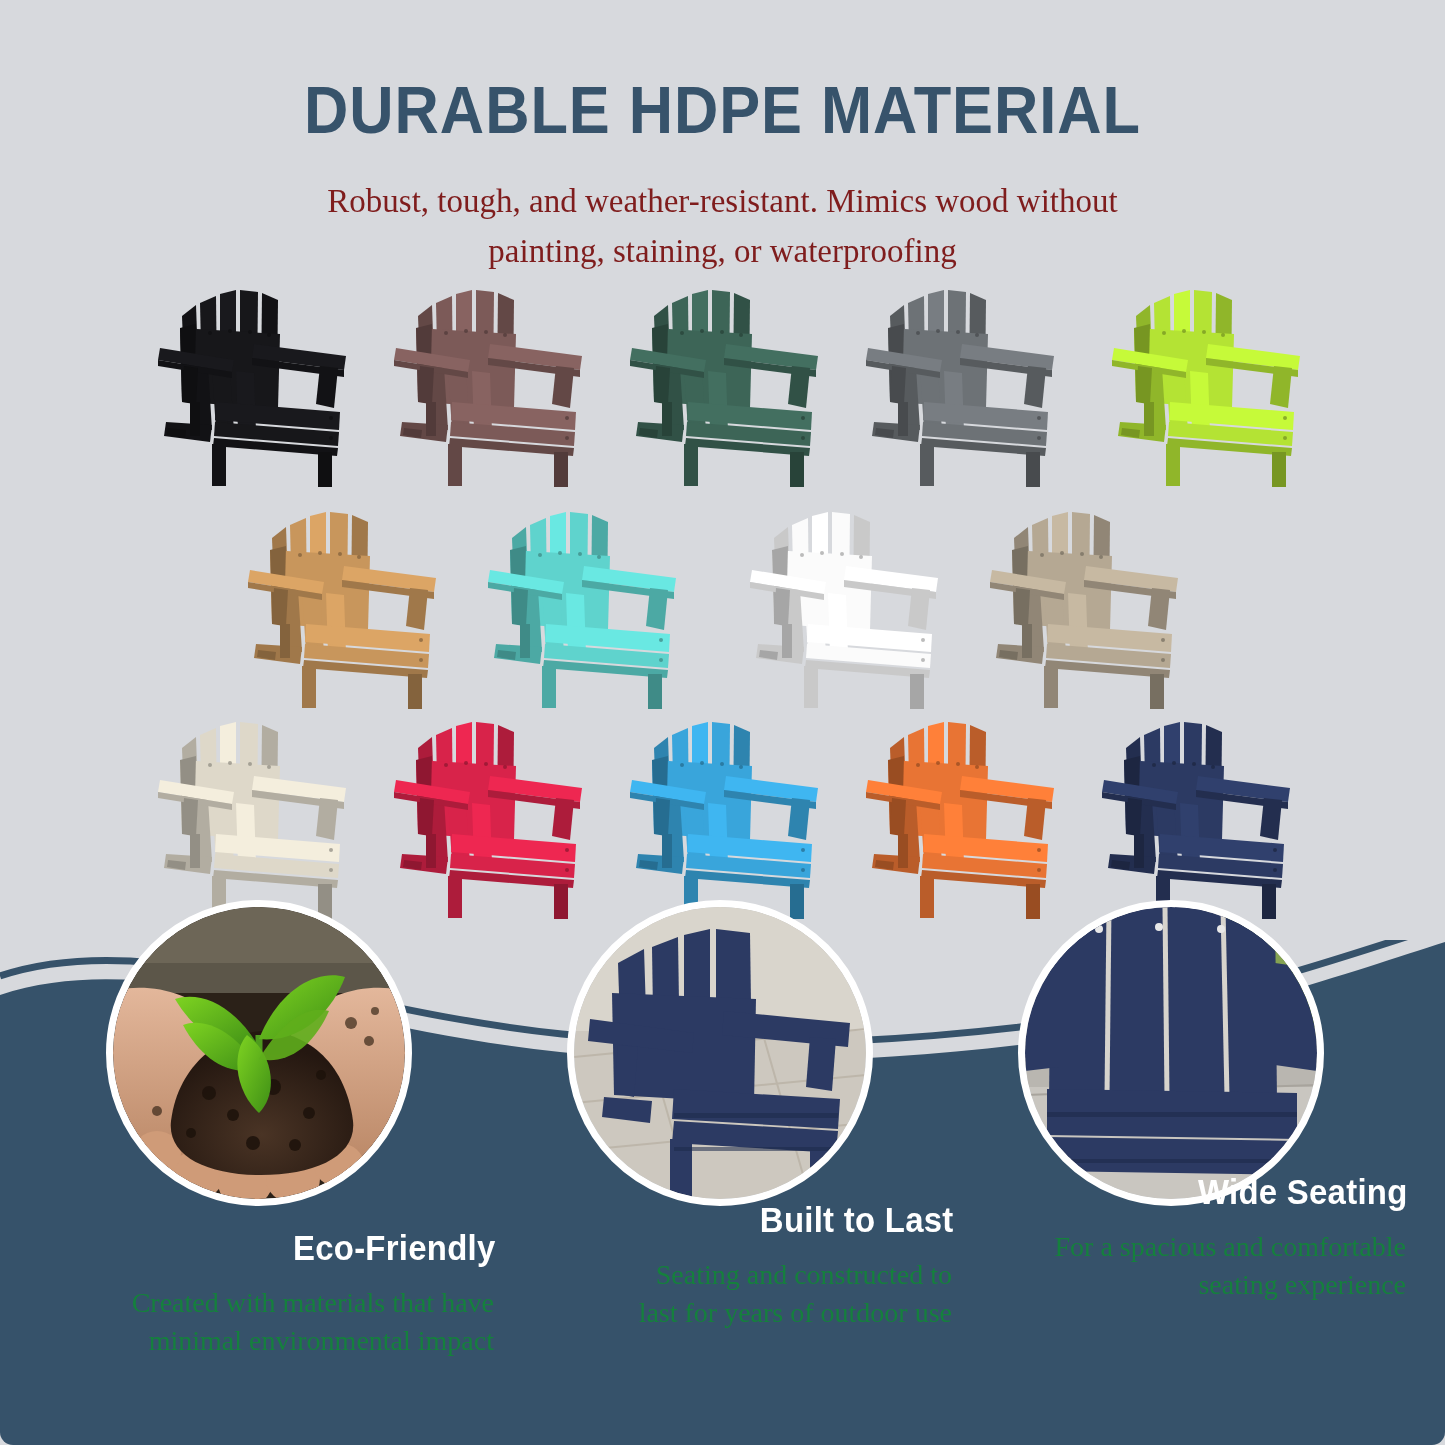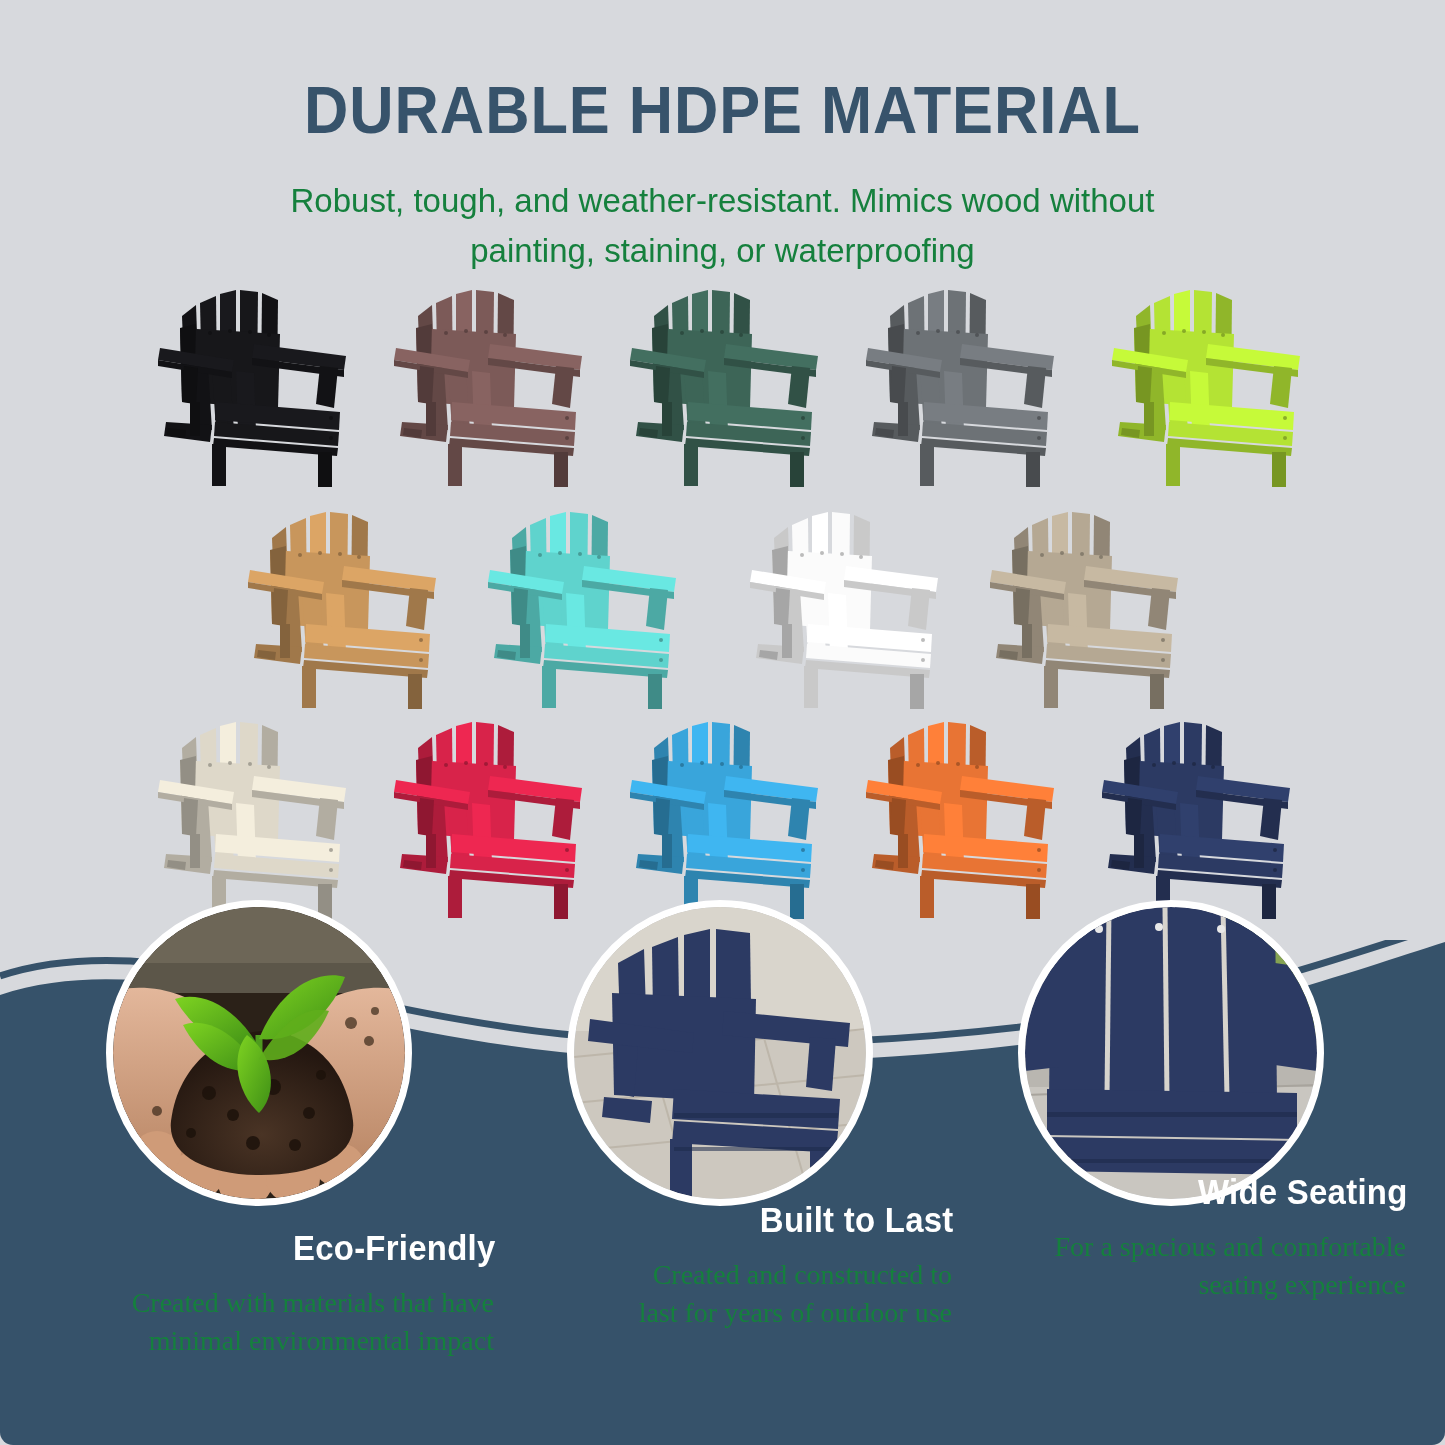--- a/index.html
+++ b/index.html
@@ -18,23 +18,23 @@
     font-weight:700;
     font-size:66px;
     letter-spacing:1px;
     color:#37536b;
     transform:scaleX(.93);
     transform-origin:center top;
   }
   .subtitle{
     position:absolute;top:176px;left:50%;transform:translateX(-50%);
     width:1000px;text-align:center;
-    font-family:Liberation Sans, sans-serif;
+    font-family:Liberation Serif, serif;
     font-size:33px;line-height:1.52;
-    color:#15803d;
+    color:#7f1d1d;
   }
 
   
   .chairs{position:absolute;top:272px;left:0;width:1445px;height:650px;}
   .chair-cell{position:absolute;width:215px;height:215px;}
 
   
   .wave-wrap{position:absolute;left:0;top:940px;width:1445px;height:505px;}
   .wave-svg{position:absolute;left:0;top:0;}
 
@@ -890,21 +890,21 @@
     <h3>Eco-Friendly</h3>
     <p>
       <span>Created with materials that have</span><br>
       <span>minimal environmental impact</span>
     </p>
   </div>
 
   <div class="feature" style="left:488px;top:1200px;width:480px;">
     <h3>Built to Last</h3>
     <p>
-      <span>Created and constructed to</span><br>
+      <span>Seating and constructed to</span><br>
       <span>last for years of outdoor use</span>
     </p>
   </div>
 
   <div class="feature" style="left:942px;top:1172px;width:480px;">
     <h3>Wide Seating</h3>
     <p>
       <span>For a spacious and comfortable</span><br>
       <span>seating experience</span>
     </p>

